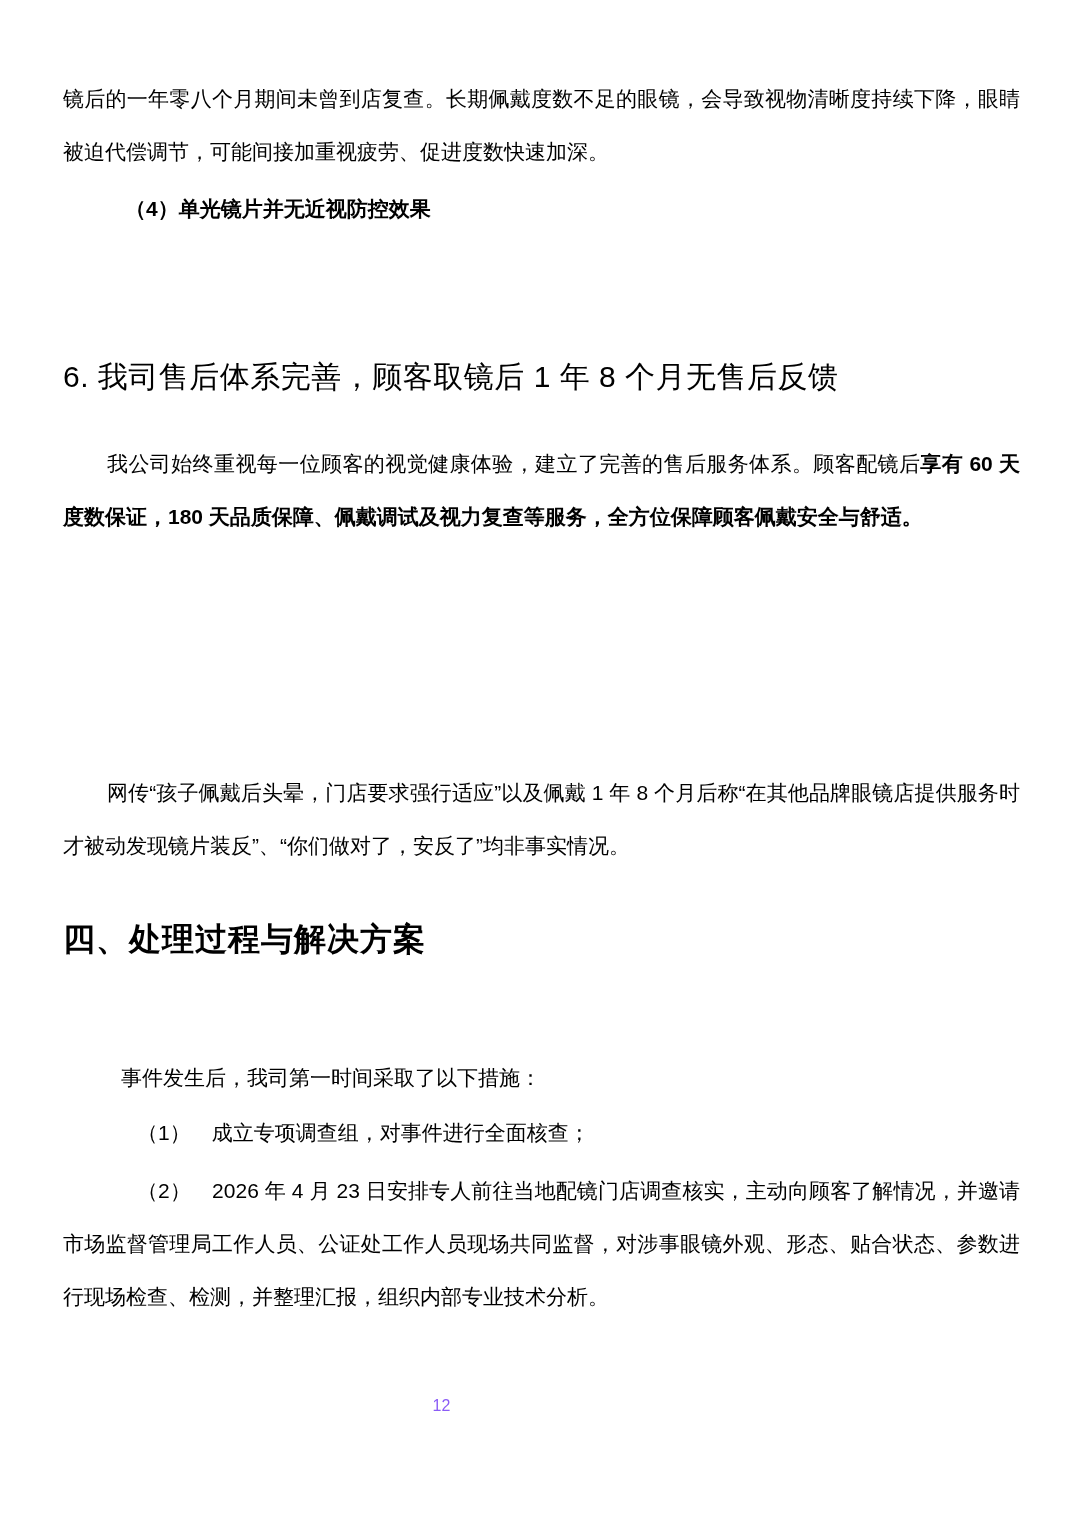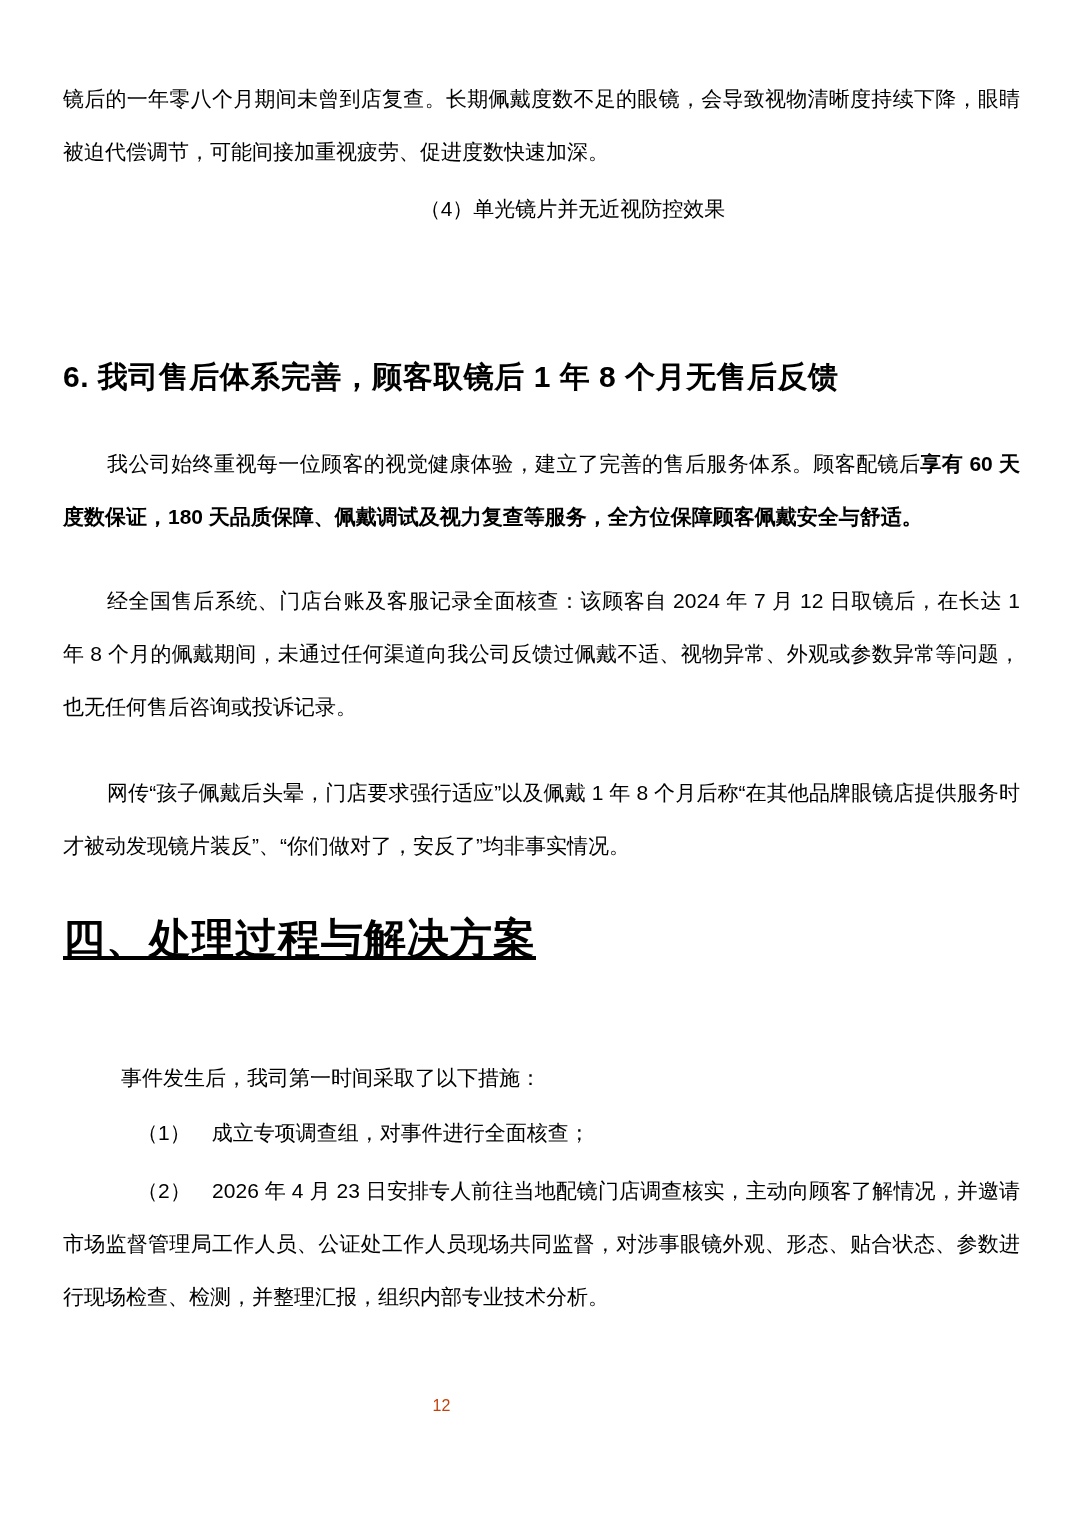--- a/index.html
+++ b/index.html
@@ -27,67 +27,64 @@
     text-align: justify;
     word-break: break-all;
   }
   .indent-2 { text-indent: 44px; }
   .indent-intro { text-indent: 58px; }
   .indent-list { text-indent: 74px; }
   .bold { font-weight: 700; }
   .h-item4 {
     font-size: 21px;
     line-height: 53px;
-    font-weight: 400;
+    font-weight: 700;
     text-indent: 62px;
-    text-align: center;
   }
   .h-sec6 {
     font-size: 30px;
     line-height: 44px;
-    font-weight: 700;
+    font-weight: 400;
     letter-spacing: 0.5px;
   }
   .h-chapter {
-    font-size: 42px;
+    font-size: 32px;
     line-height: 46px;
     font-weight: 700;
     letter-spacing: 1px;
-    text-decoration: underline;
   }
   .h-sub {
     font-size: 29px;
     line-height: 40px;
     font-weight: 700;
   }
   .page-number {
     position: absolute;
     left: 0;
     width: 883px;
     text-align: center;
     font-size: 16px;
     line-height: 20px;
-    color: #c2410c;
+    color: #8b5cf6;
   }
 </style>
 </head>
 <body>
 
 <div class="page">
 
   <div class="blk para" style="top:72px">镜后的一年零八个月期间未曾到店复查。长期佩戴度数不足的眼镜，会导致视物清晰度持续下降，眼睛被迫代偿调节，可能间接加重视疲劳、促进度数快速加深。</div>
 
   <div class="blk h-item4" style="top:182px">（4）单光镜片并无近视防控效果</div>
 
 
   <div class="blk h-sec6" style="top:355px">6. 我司售后体系完善，顾客取镜后 1 年 8 个月无售后反馈</div>
 
   <div class="blk para indent-2" style="top:437px"><span>我公司始终重视每一位顾客的视觉健康体验，建立了完善的售后服务体系。顾客配镜后</span><span class="bold">享有 60 天度数保证，180 天品质保障、佩戴调试及视力复查等服务，全方位保障顾客佩戴安全与舒适。</span></div>
 
-  <div class="blk para indent-2" style="top:574px">经全国售后系统、门店台账及客服记录全面核查：该顾客自 2024 年 7 月 12 日取镜后，在长达 1 年 8 个月的佩戴期间，未通过任何渠道向我公司反馈过佩戴不适、视物异常、外观或参数异常等问题，也无任何售后咨询或投诉记录。</div>
 
   <div class="blk para indent-2" style="top:766px">网传“孩子佩戴后头晕，门店要求强行适应”以及佩戴 1 年 8 个月后称“在其他品牌眼镜店提供服务时才被动发现镜片装反”、“你们做对了，安反了”均非事实情况。</div>
 
   <div class="blk h-chapter" style="top:916px">四、处理过程与解决方案</div>
 
 
   <div class="blk para indent-intro" style="top:1051px">事件发生后，我司第一时间采取了以下措施：</div>
 
   <div class="blk para indent-list" style="top:1106px">（1）　成立专项调查组，对事件进行全面核查；</div>
 

